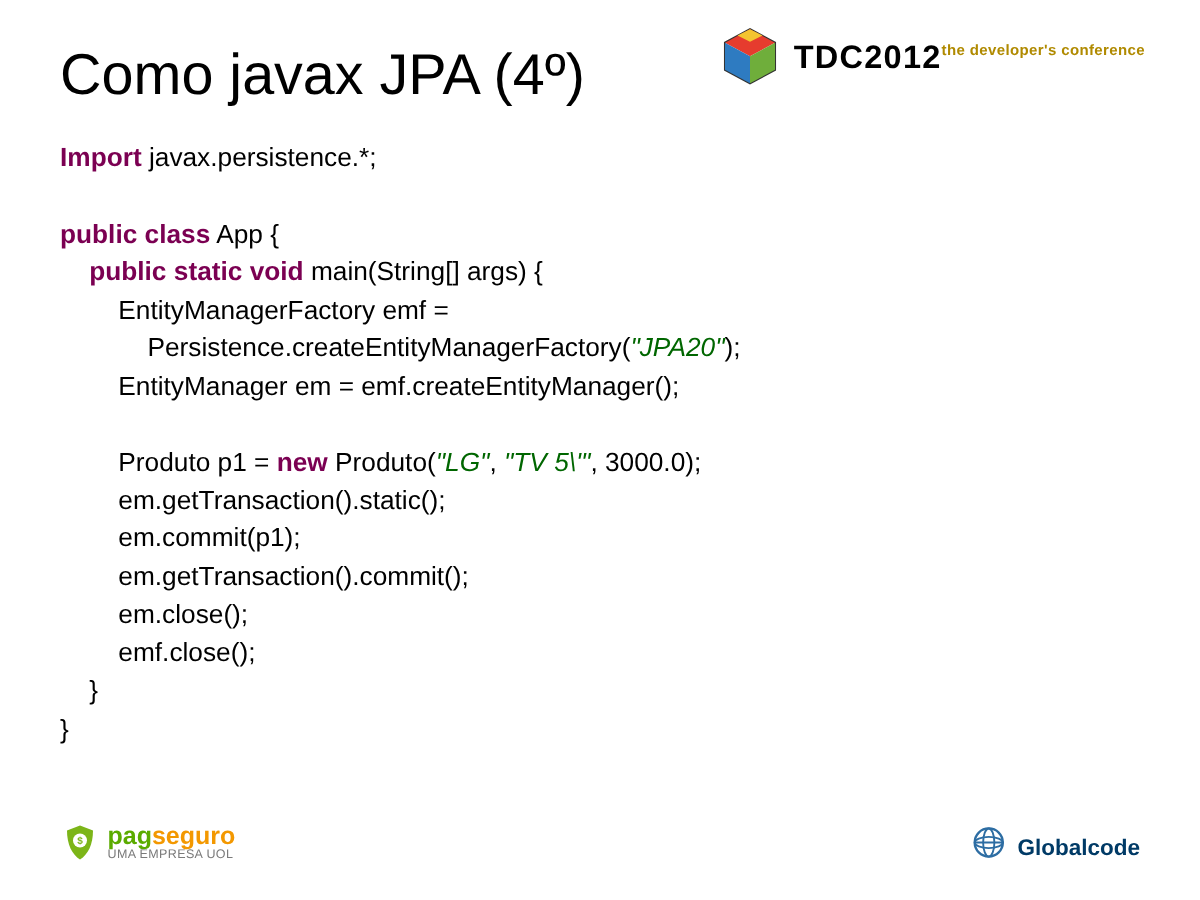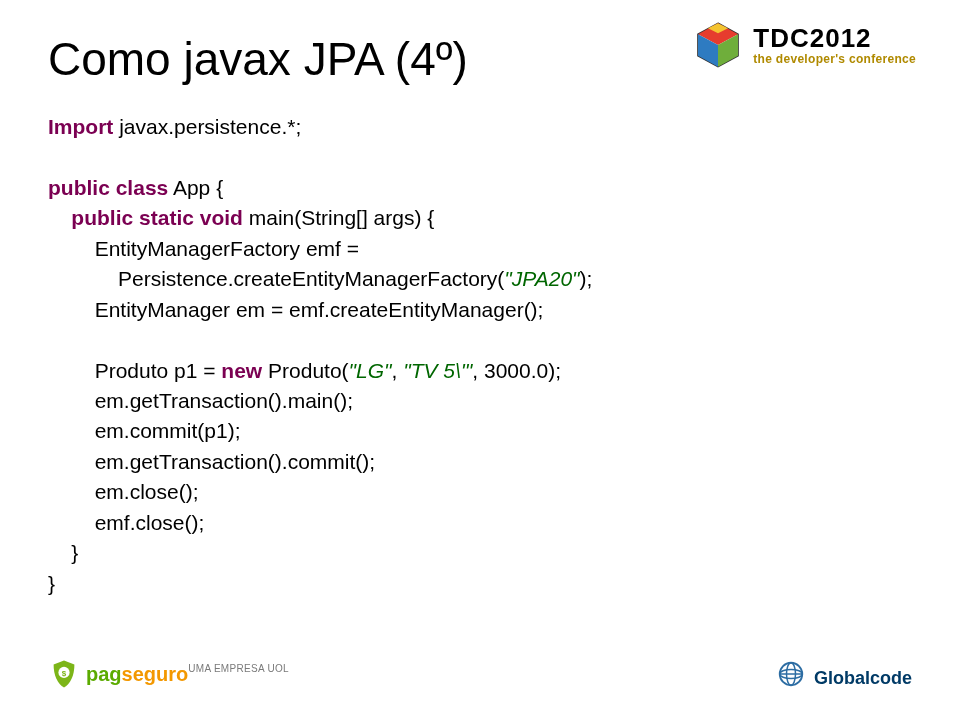--- a/index.html
+++ b/index.html
@@ -26,21 +26,21 @@
     display: flex;
     align-items: center;
     gap: 10px;
   }
   .cube-icon {
     width: 50px;
     height: 50px;
   }
   .tdc-text-block {
     display: flex;
-    flex-direction: column;
+    flex-direction: row;
     line-height: 1;
   }
   .tdc-title {
     font-size: 26px;
     font-weight: 800;
     letter-spacing: 1px;
     color: #000;
   }
   .tdc-subtitle {
     font-size: 12px;
@@ -77,21 +77,21 @@
     display: flex;
     align-items: center;
     gap: 6px;
   }
   .pag-icon {
     width: 32px;
     height: 32px;
   }
   .pag-text {
     display: flex;
-    flex-direction: row;
+    flex-direction: column;
     line-height: 1;
   }
   .pag-word {
     font-size: 20px;
     font-weight: 700;
   }
   .pag-pag { color: #5bab00; }
   .pag-seg { color: #f39800; }
   .pag-sub {
     font-size: 10px;
@@ -132,21 +132,21 @@
 
 <div class="code-block"><span class="kw">Import</span><span> javax.persistence.*;</span>
 
 <span class="kw">public</span><span> </span><span class="kw">class</span><span> App {</span>
 <span>    </span><span class="kw">public</span><span> </span><span class="kw">static</span><span> </span><span class="kw">void</span><span> main(String[] args) {</span>
 <span>        EntityManagerFactory emf =</span>
 <span>            Persistence.createEntityManagerFactory(</span><span class="str">"JPA20"</span><span>);</span>
 <span>        EntityManager em = emf.createEntityManager();</span>
 
 <span>        Produto p1 = </span><span class="kw">new</span><span> Produto(</span><span class="str">"LG"</span><span>, </span><span class="str">"TV 5\'"</span><span>, 3000.0);</span>
-<span>        em.getTransaction().main();</span>
+<span>        em.getTransaction().static();</span>
 <span>        em.commit(p1);</span>
 <span>        em.getTransaction().commit();</span>
 <span>        em.close();</span>
 <span>        emf.close();</span>
 <span>    }</span>
 <span>}</span></div>
 
 <div class="footer">
   <div class="pagseguro">
     <svg class="pag-icon" viewBox="0 0 40 40">

